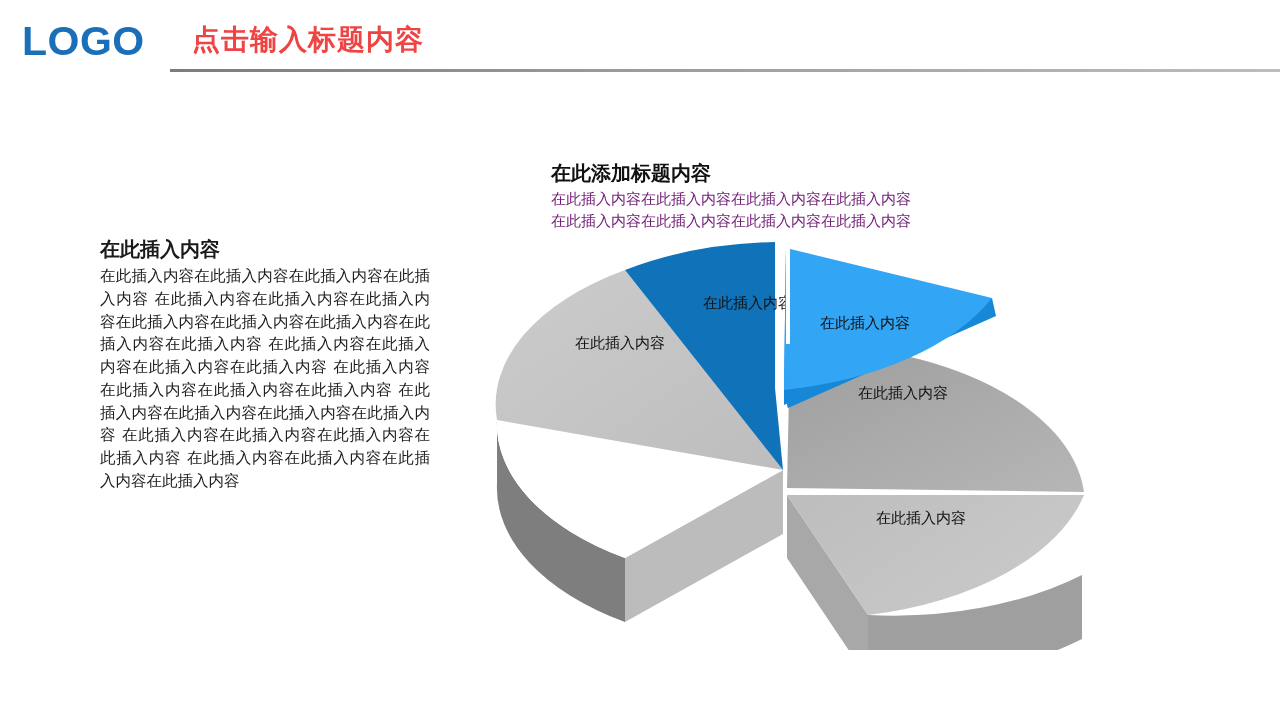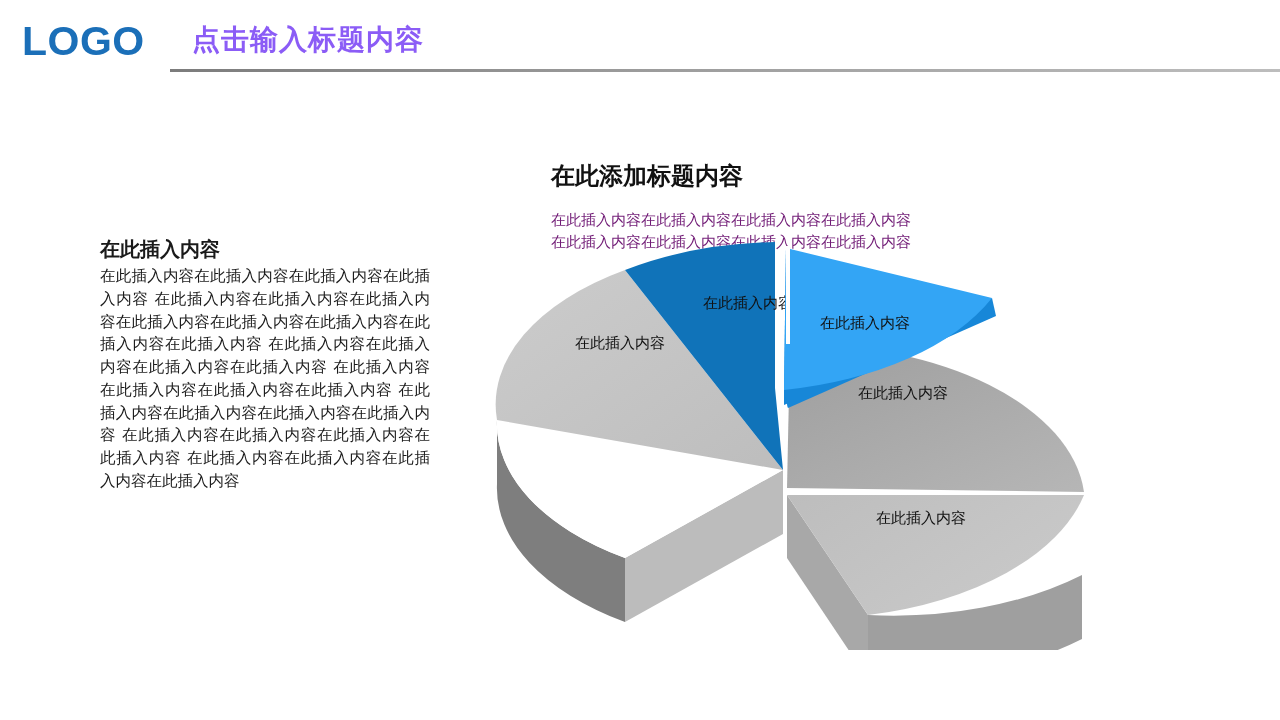--- a/index.html
+++ b/index.html
@@ -33,21 +33,21 @@
     color: #1B6FB8;
     line-height: 1;
   }
   #header-title {
     position: absolute;
     left: 192px;
     top: 26px;
     font-family: "DejaVu Sans", "Liberation Sans", sans-serif;
     font-size: 28px;
     font-weight: bold;
-    color: #8b5cf6;
+    color: #ef4444;
     letter-spacing: 1px;
     line-height: 1;
   }
   #header-rule {
     position: absolute;
     left: 170px;
     top: 69px;
     width: 1110px;
     height: 3px;
     background: linear-gradient(to right, #7c7c7c 0%, #9a9a9a 40%, #bdbdbd 100%);
@@ -80,25 +80,25 @@
 
   
   #right-block {
     position: absolute;
     left: 551px;
     top: 160px;
     width: 520px;
   }
   #right-title {
     font-family: "DejaVu Sans", "Liberation Sans", sans-serif;
-    font-size: 24px;
+    font-size: 20px;
     font-weight: bold;
     color: #111111;
     line-height: 1.35;
-    margin-bottom: 18px;
+    margin-bottom: 2px;
   }
   #right-body {
     font-family: "DejaVu Serif", "Liberation Serif", serif;
     font-size: 15px;
     color: #701a75;
     line-height: 1.45;
   }
 
   
   #chart-wrap {

